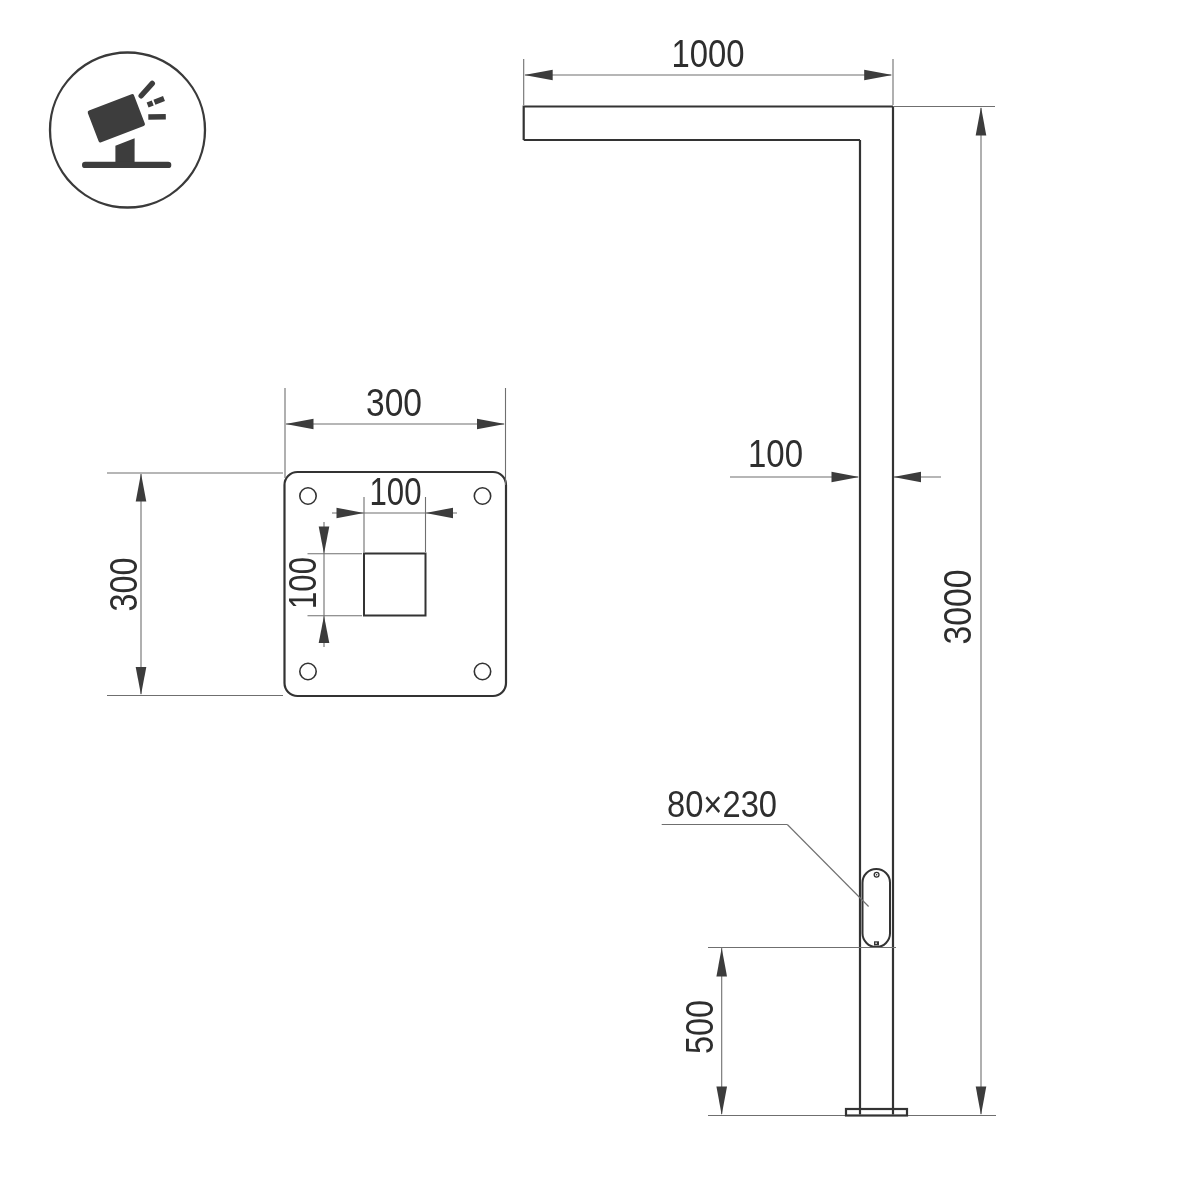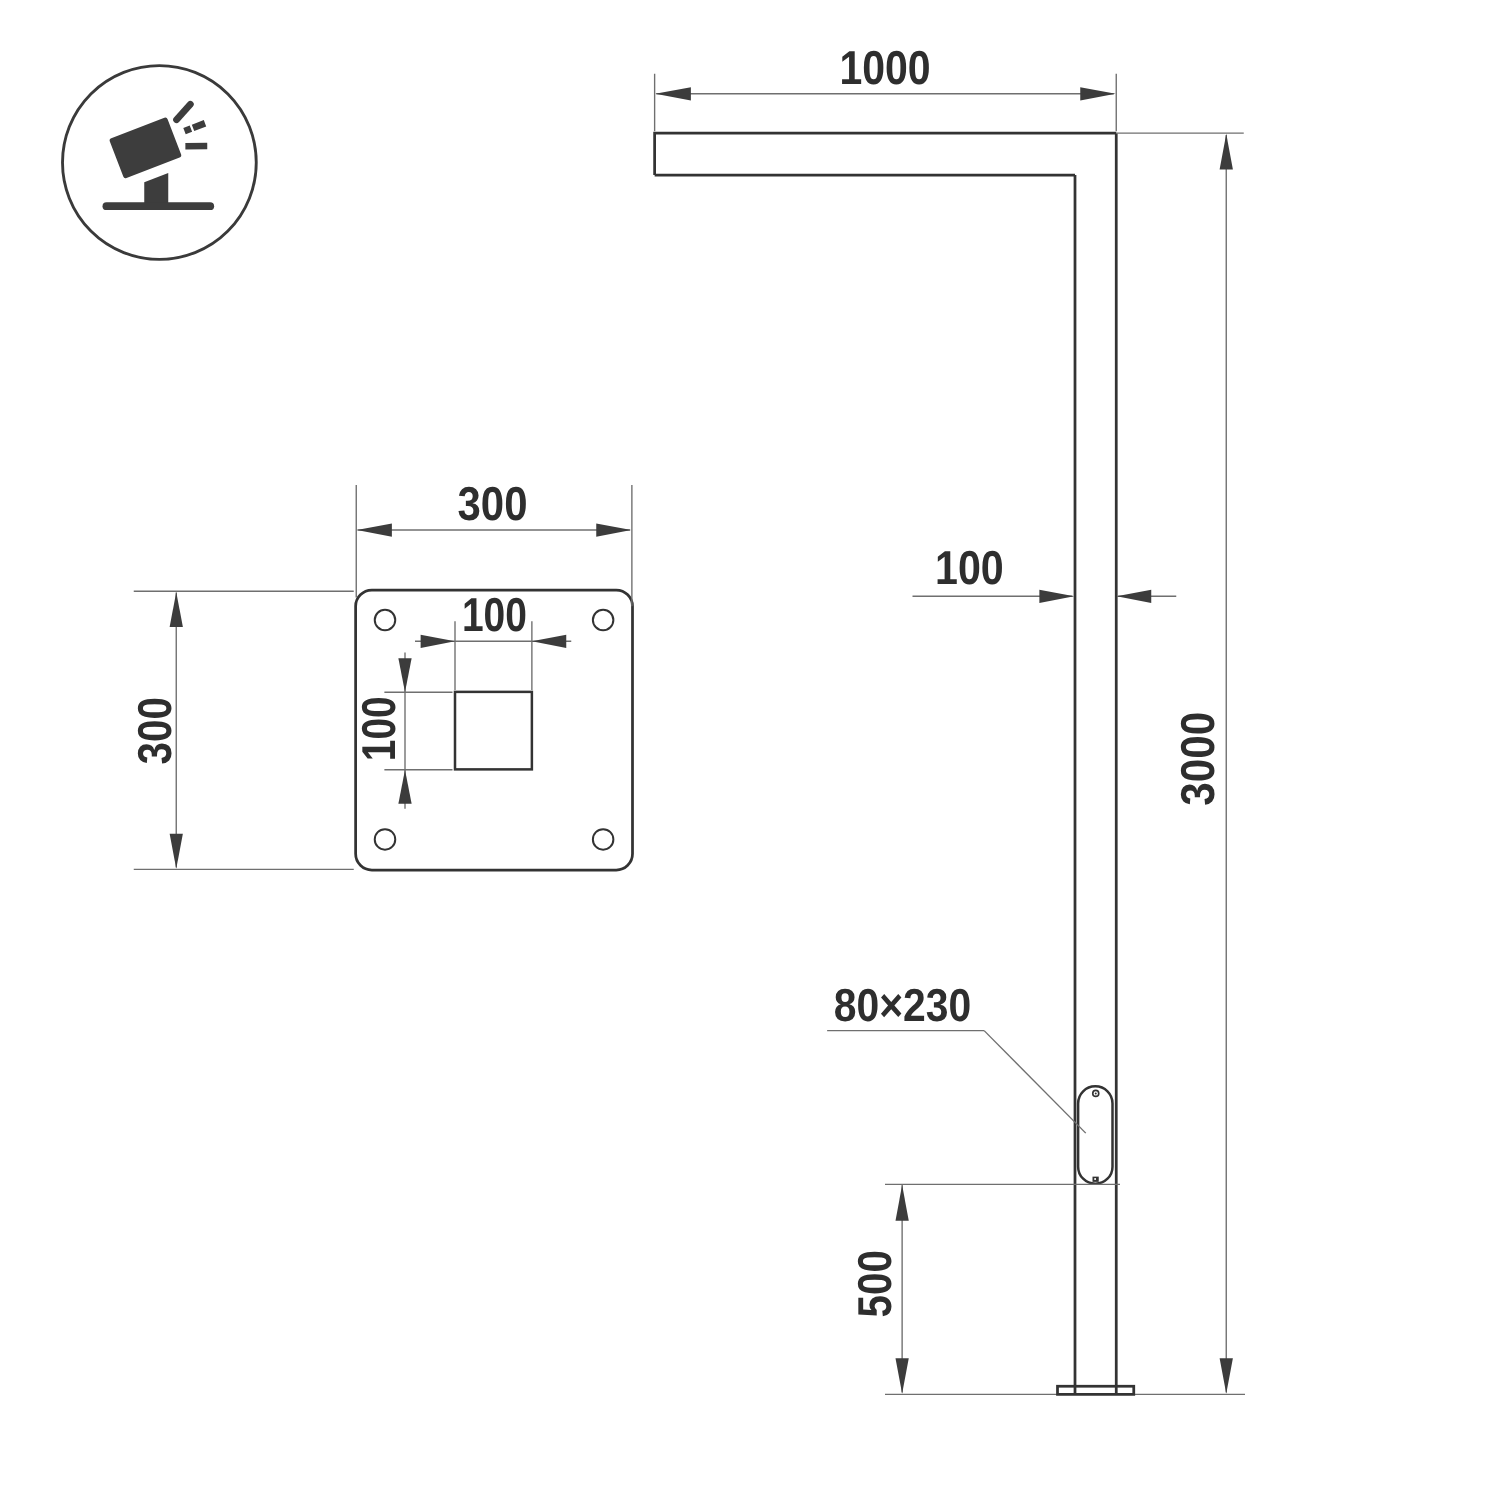--- a/index.html
+++ b/index.html
@@ -1,16 +1,16 @@
 <!DOCTYPE html>
 <html><head>
 <meta charset="utf-8">
 <style>
 html,body{margin:0;padding:0;background:#ffffff;-webkit-font-smoothing:antialiased;}
-#page{width:1200px;height:1200px;position:relative;background:#ffffff;font-weight:bold;}
+#page{width:1200px;height:1200px;position:relative;background:#ffffff;}
 text{font-family:"Liberation Sans",sans-serif;fill:#2e2e2e;}
 </style>
 </head>
 <body>
 <div id="page">
 <svg width="1200" height="1200" viewBox="0 0 1200 1200">
 <rect x="0" y="0" width="1200" height="1200" fill="#ffffff"></rect>
 
 <circle cx="127.5" cy="130" r="77.5" fill="none" stroke="#3a3a3a" stroke-width="2.3"></circle>
 

